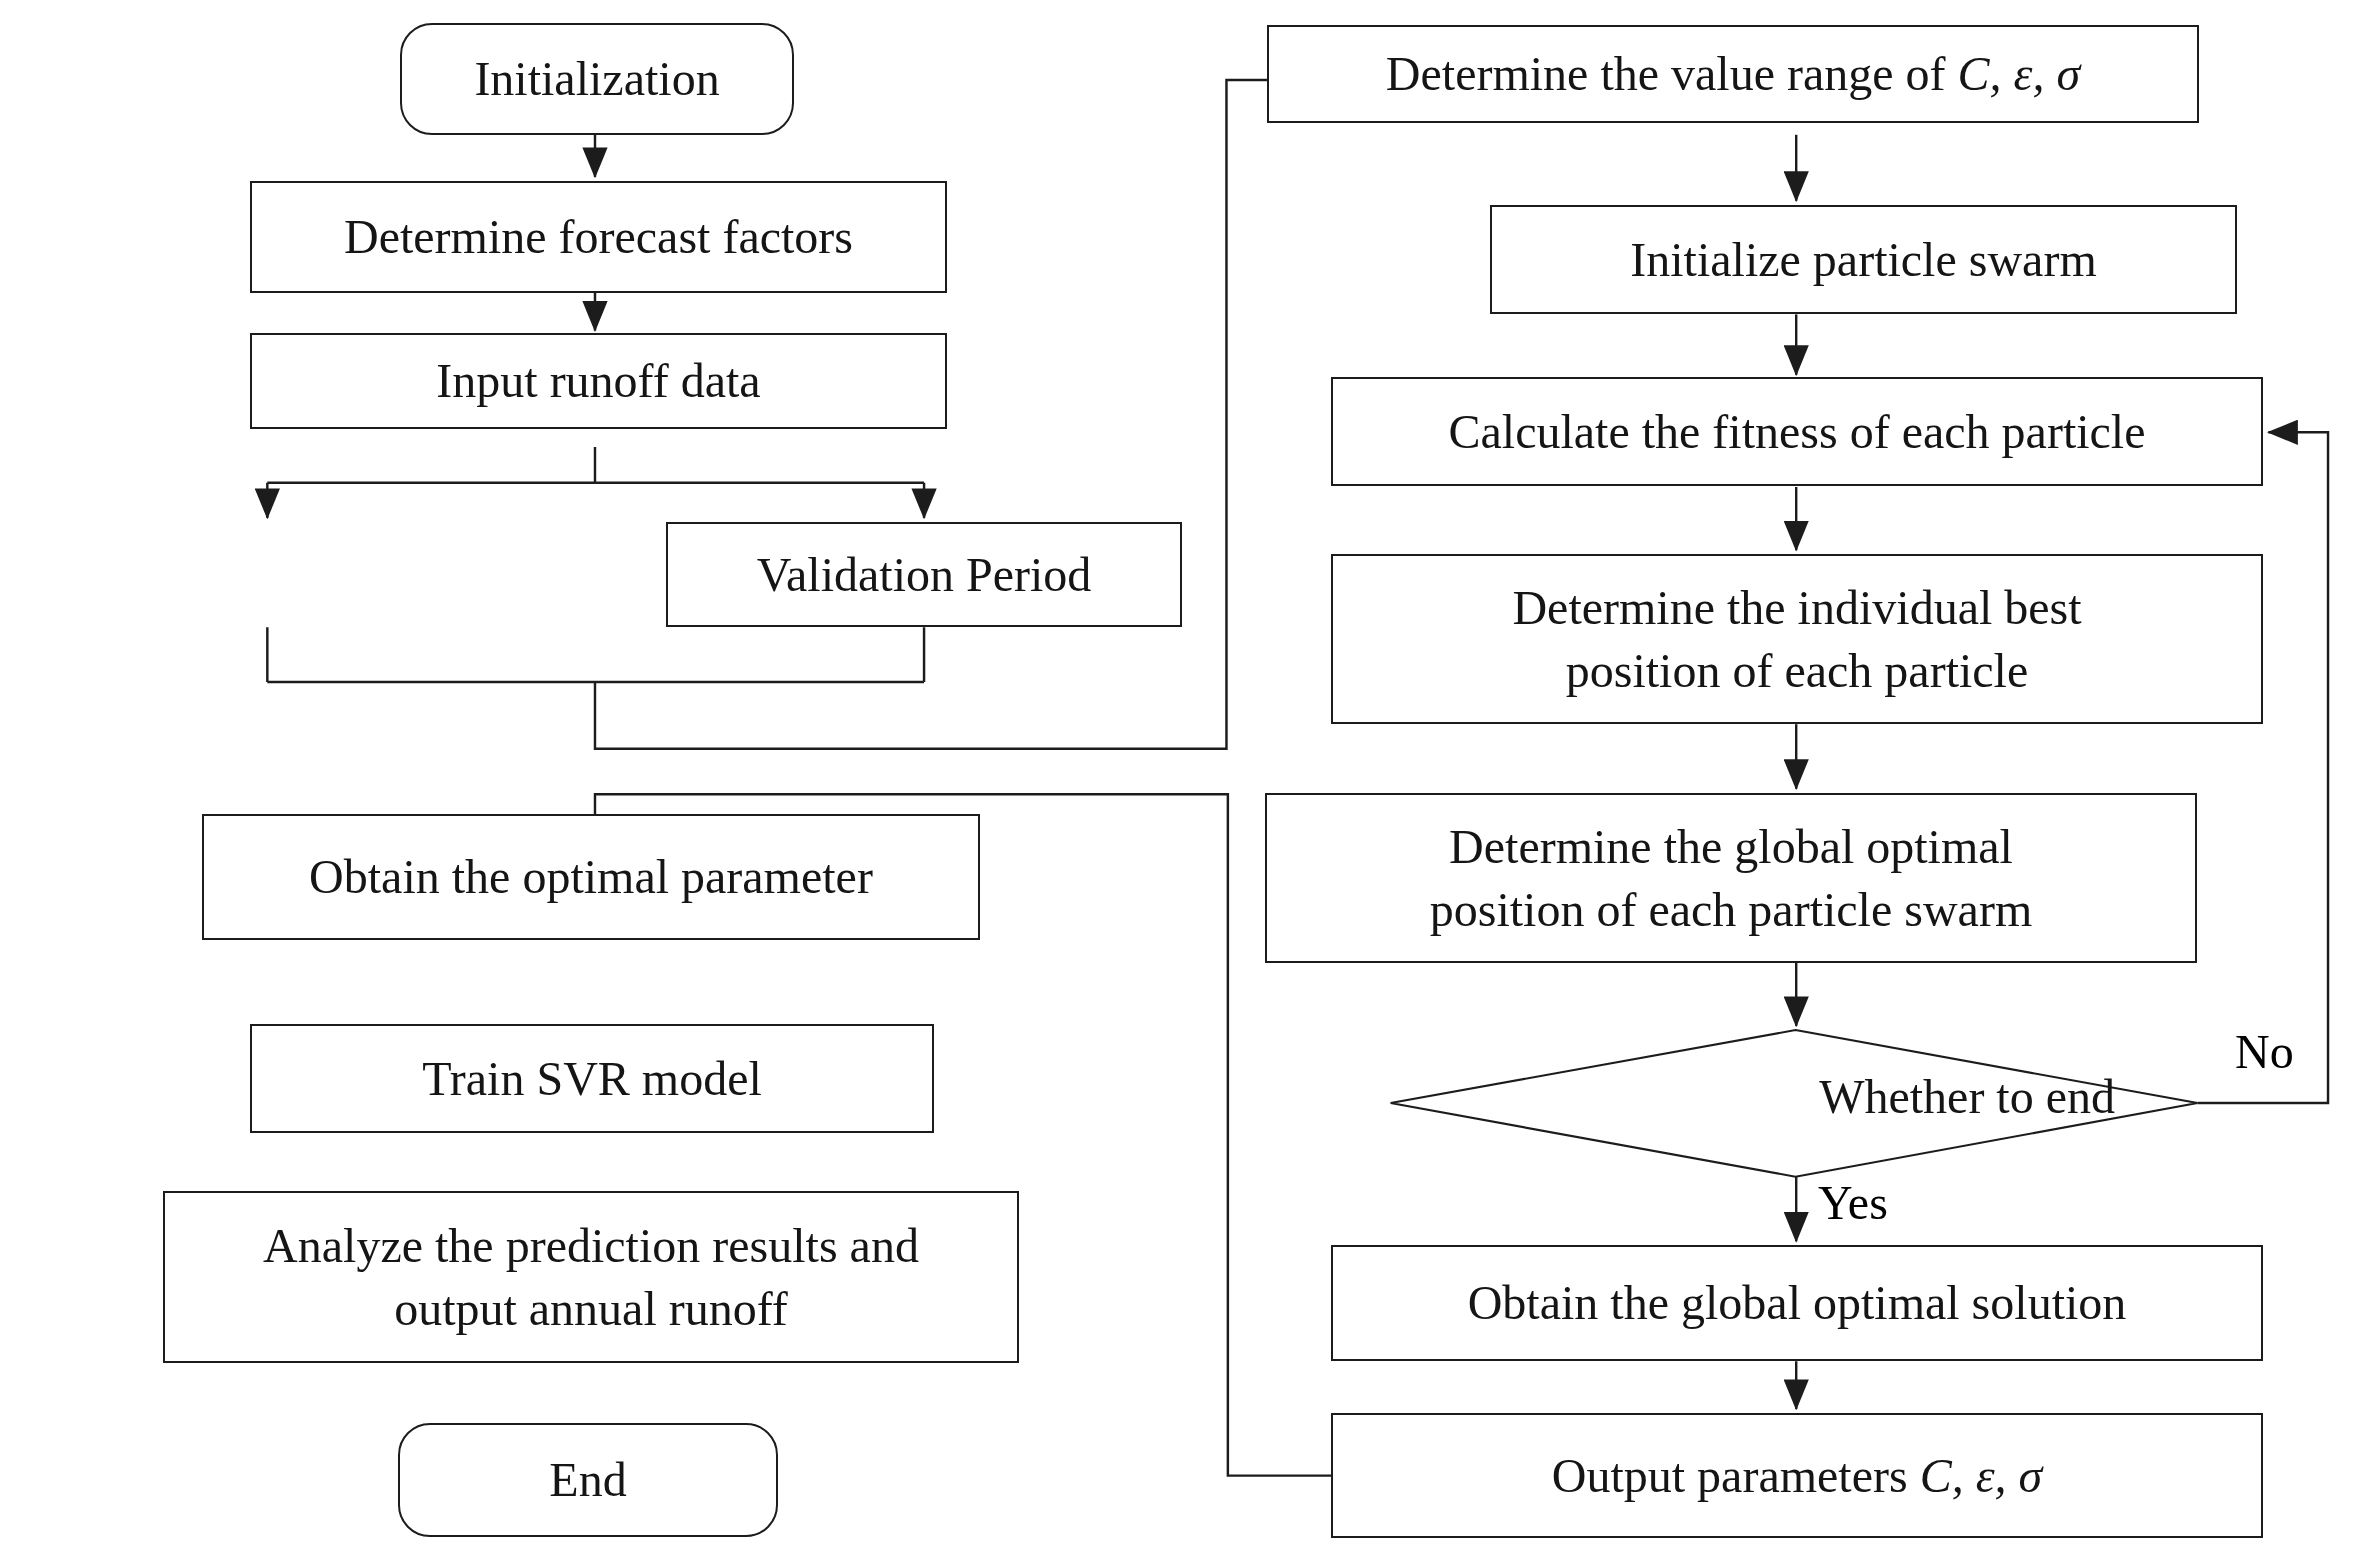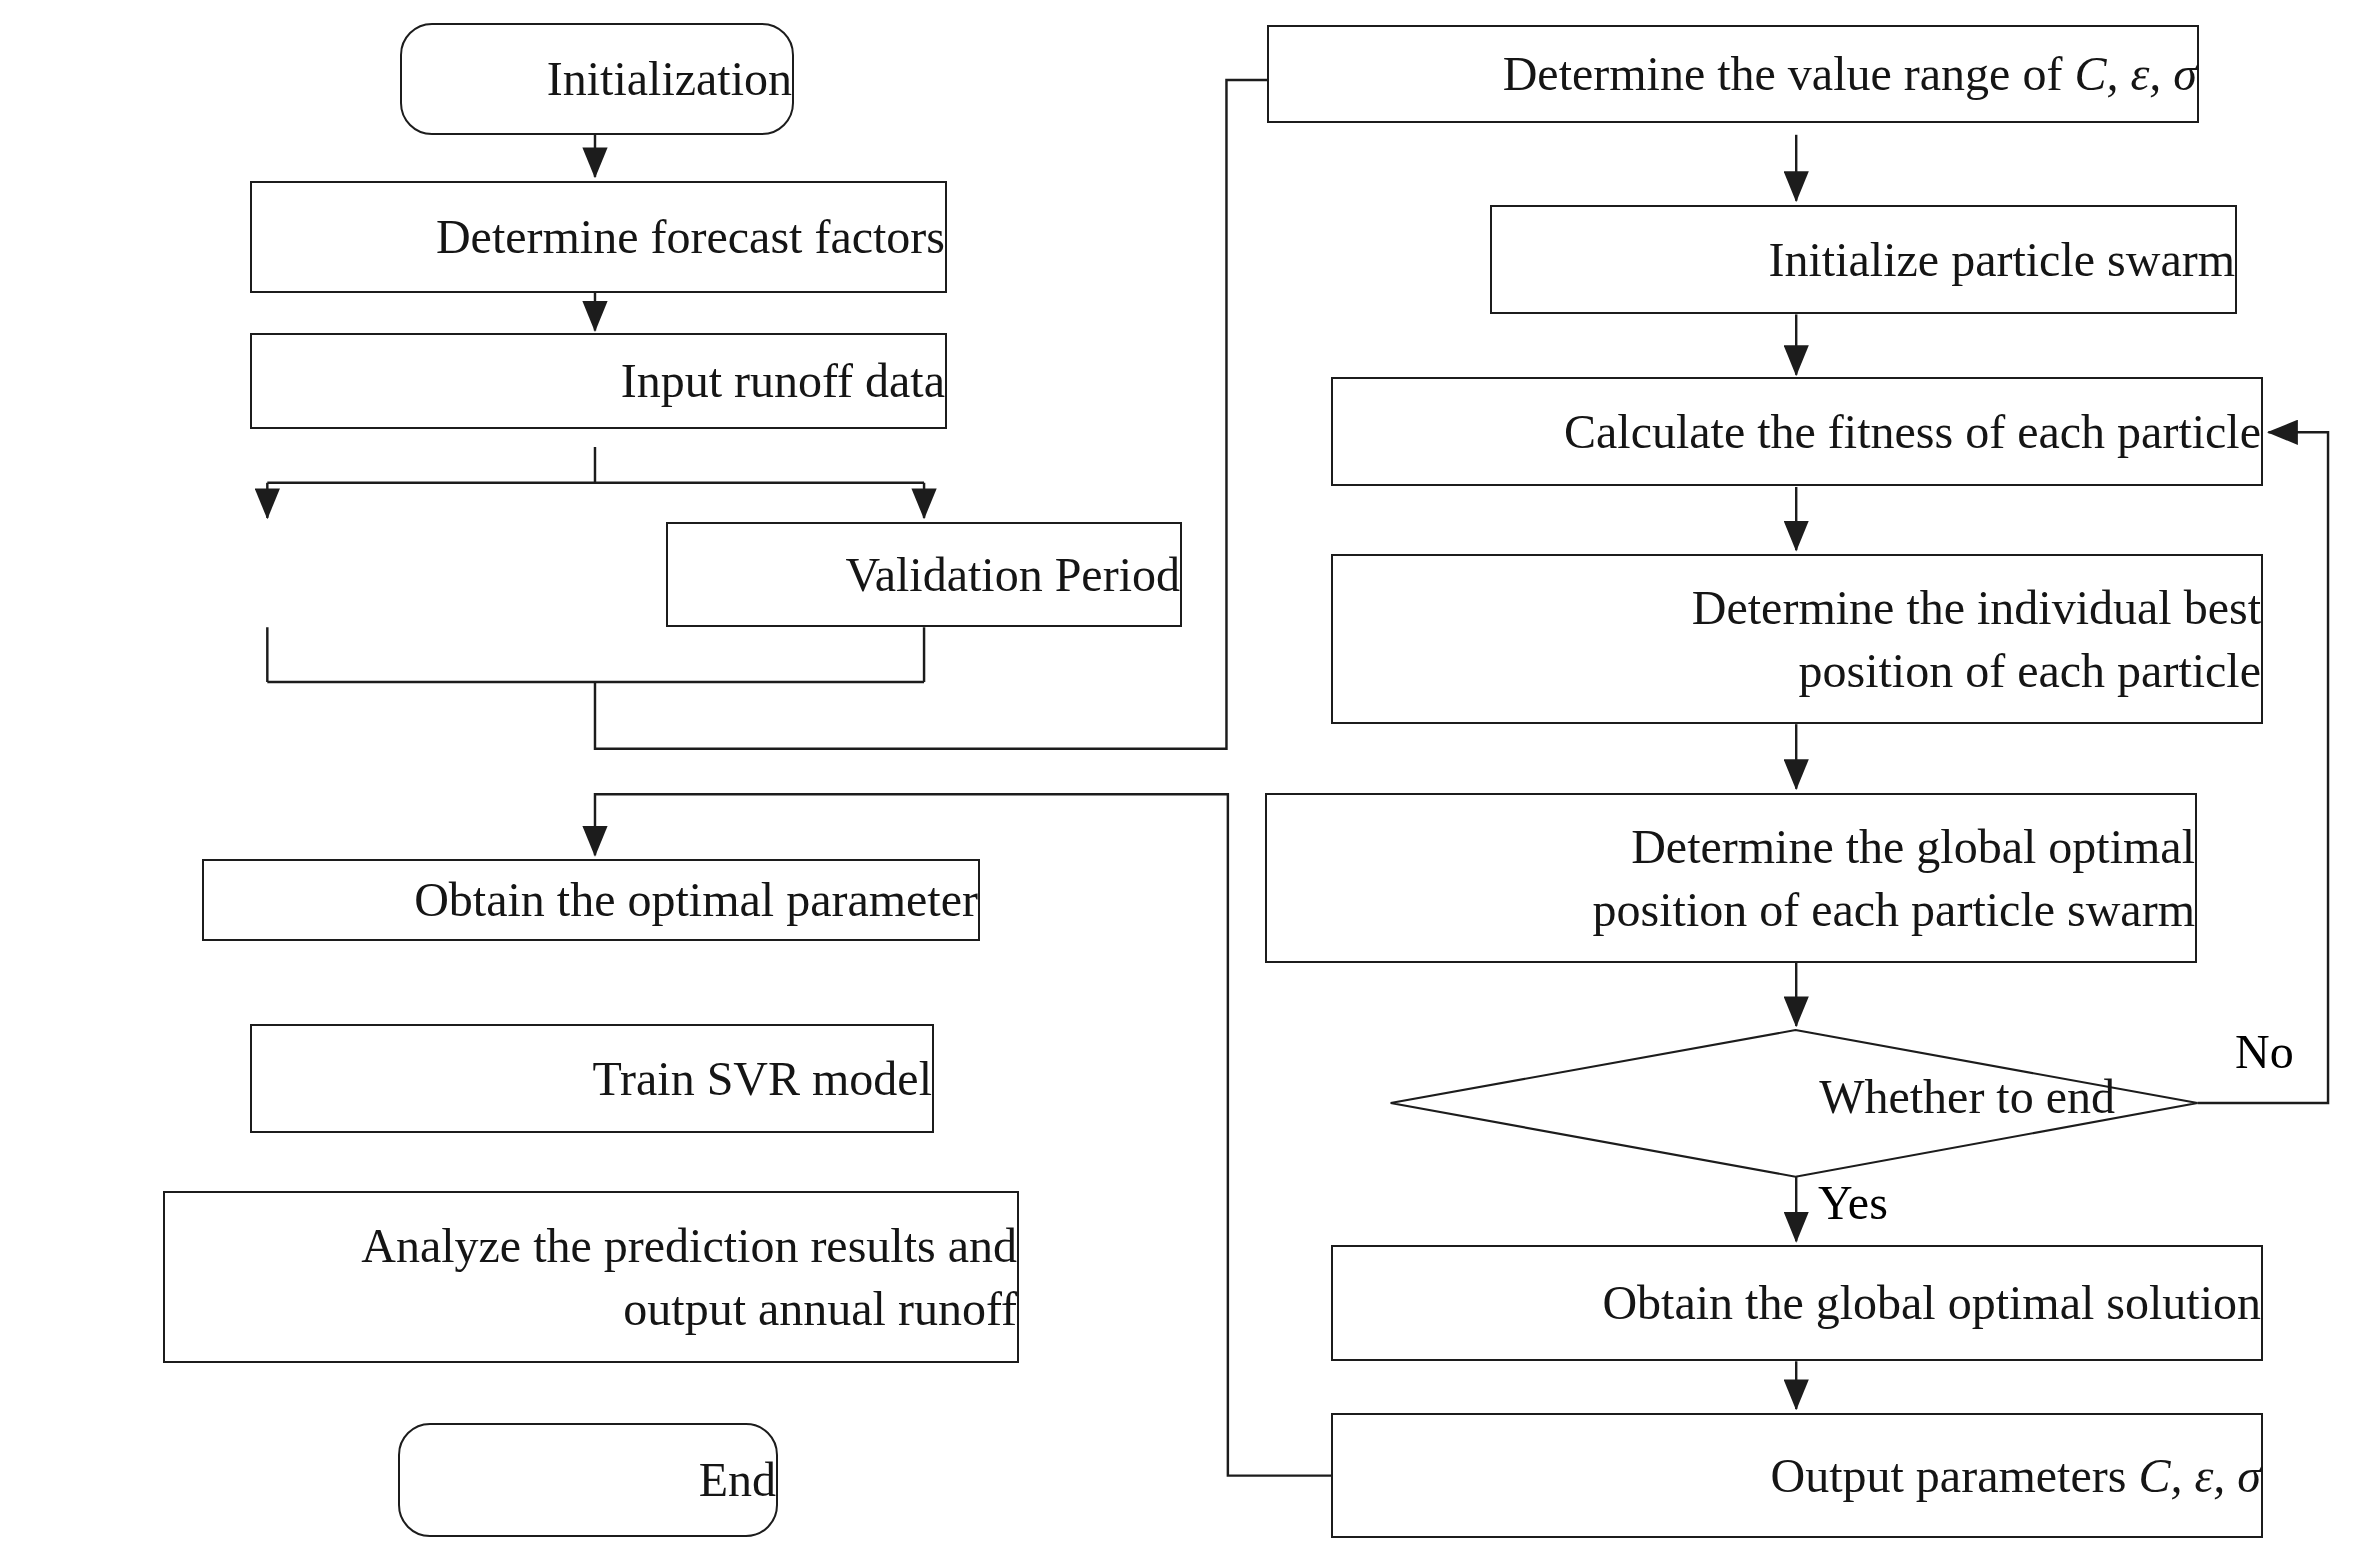--- a/index.html
+++ b/index.html
@@ -11,21 +11,21 @@
     color:#151515;
   }
   .edges{position:absolute;left:0;top:0;}
   .node{
     position:absolute;
     box-sizing:border-box;
     border:2.8px solid #1c1c1c;
     background:#ffffff;
     display:flex;
     flex-direction:column;
-    align-items:flex-end;
+    align-items:center;
     justify-content:center;
     text-align:center;
     font-size:48px;
     line-height:1.32;
     color:#151515;
   }
   .node.rounded{border-radius:32px;}
   .node .ln{display:block;}
   .free-label{
     position:absolute;
@@ -86,21 +86,21 @@
 
   <div class="node" style="left:250px;top:333px;width:697px;height:96px">
     <span class="ln">Input runoff data</span>
   </div>
 
 
   <div class="node" style="left:666px;top:522px;width:516px;height:105px">
     <span class="ln">Validation Period</span>
   </div>
 
-  <div class="node" style="left:202px;top:859px;width:778px;height:82px">
+  <div class="node" style="left:202px;top:814px;width:778px;height:126px">
     <span class="ln">Obtain the optimal parameter</span>
   </div>
 
   <div class="node" style="left:250px;top:1024px;width:684px;height:109px">
     <span class="ln">Train SVR model</span>
   </div>
 
   <div class="node" style="left:163px;top:1191px;width:856px;height:172px">
     <span class="ln">Analyze the prediction results and</span>
     <span class="ln">output annual runoff</span>

